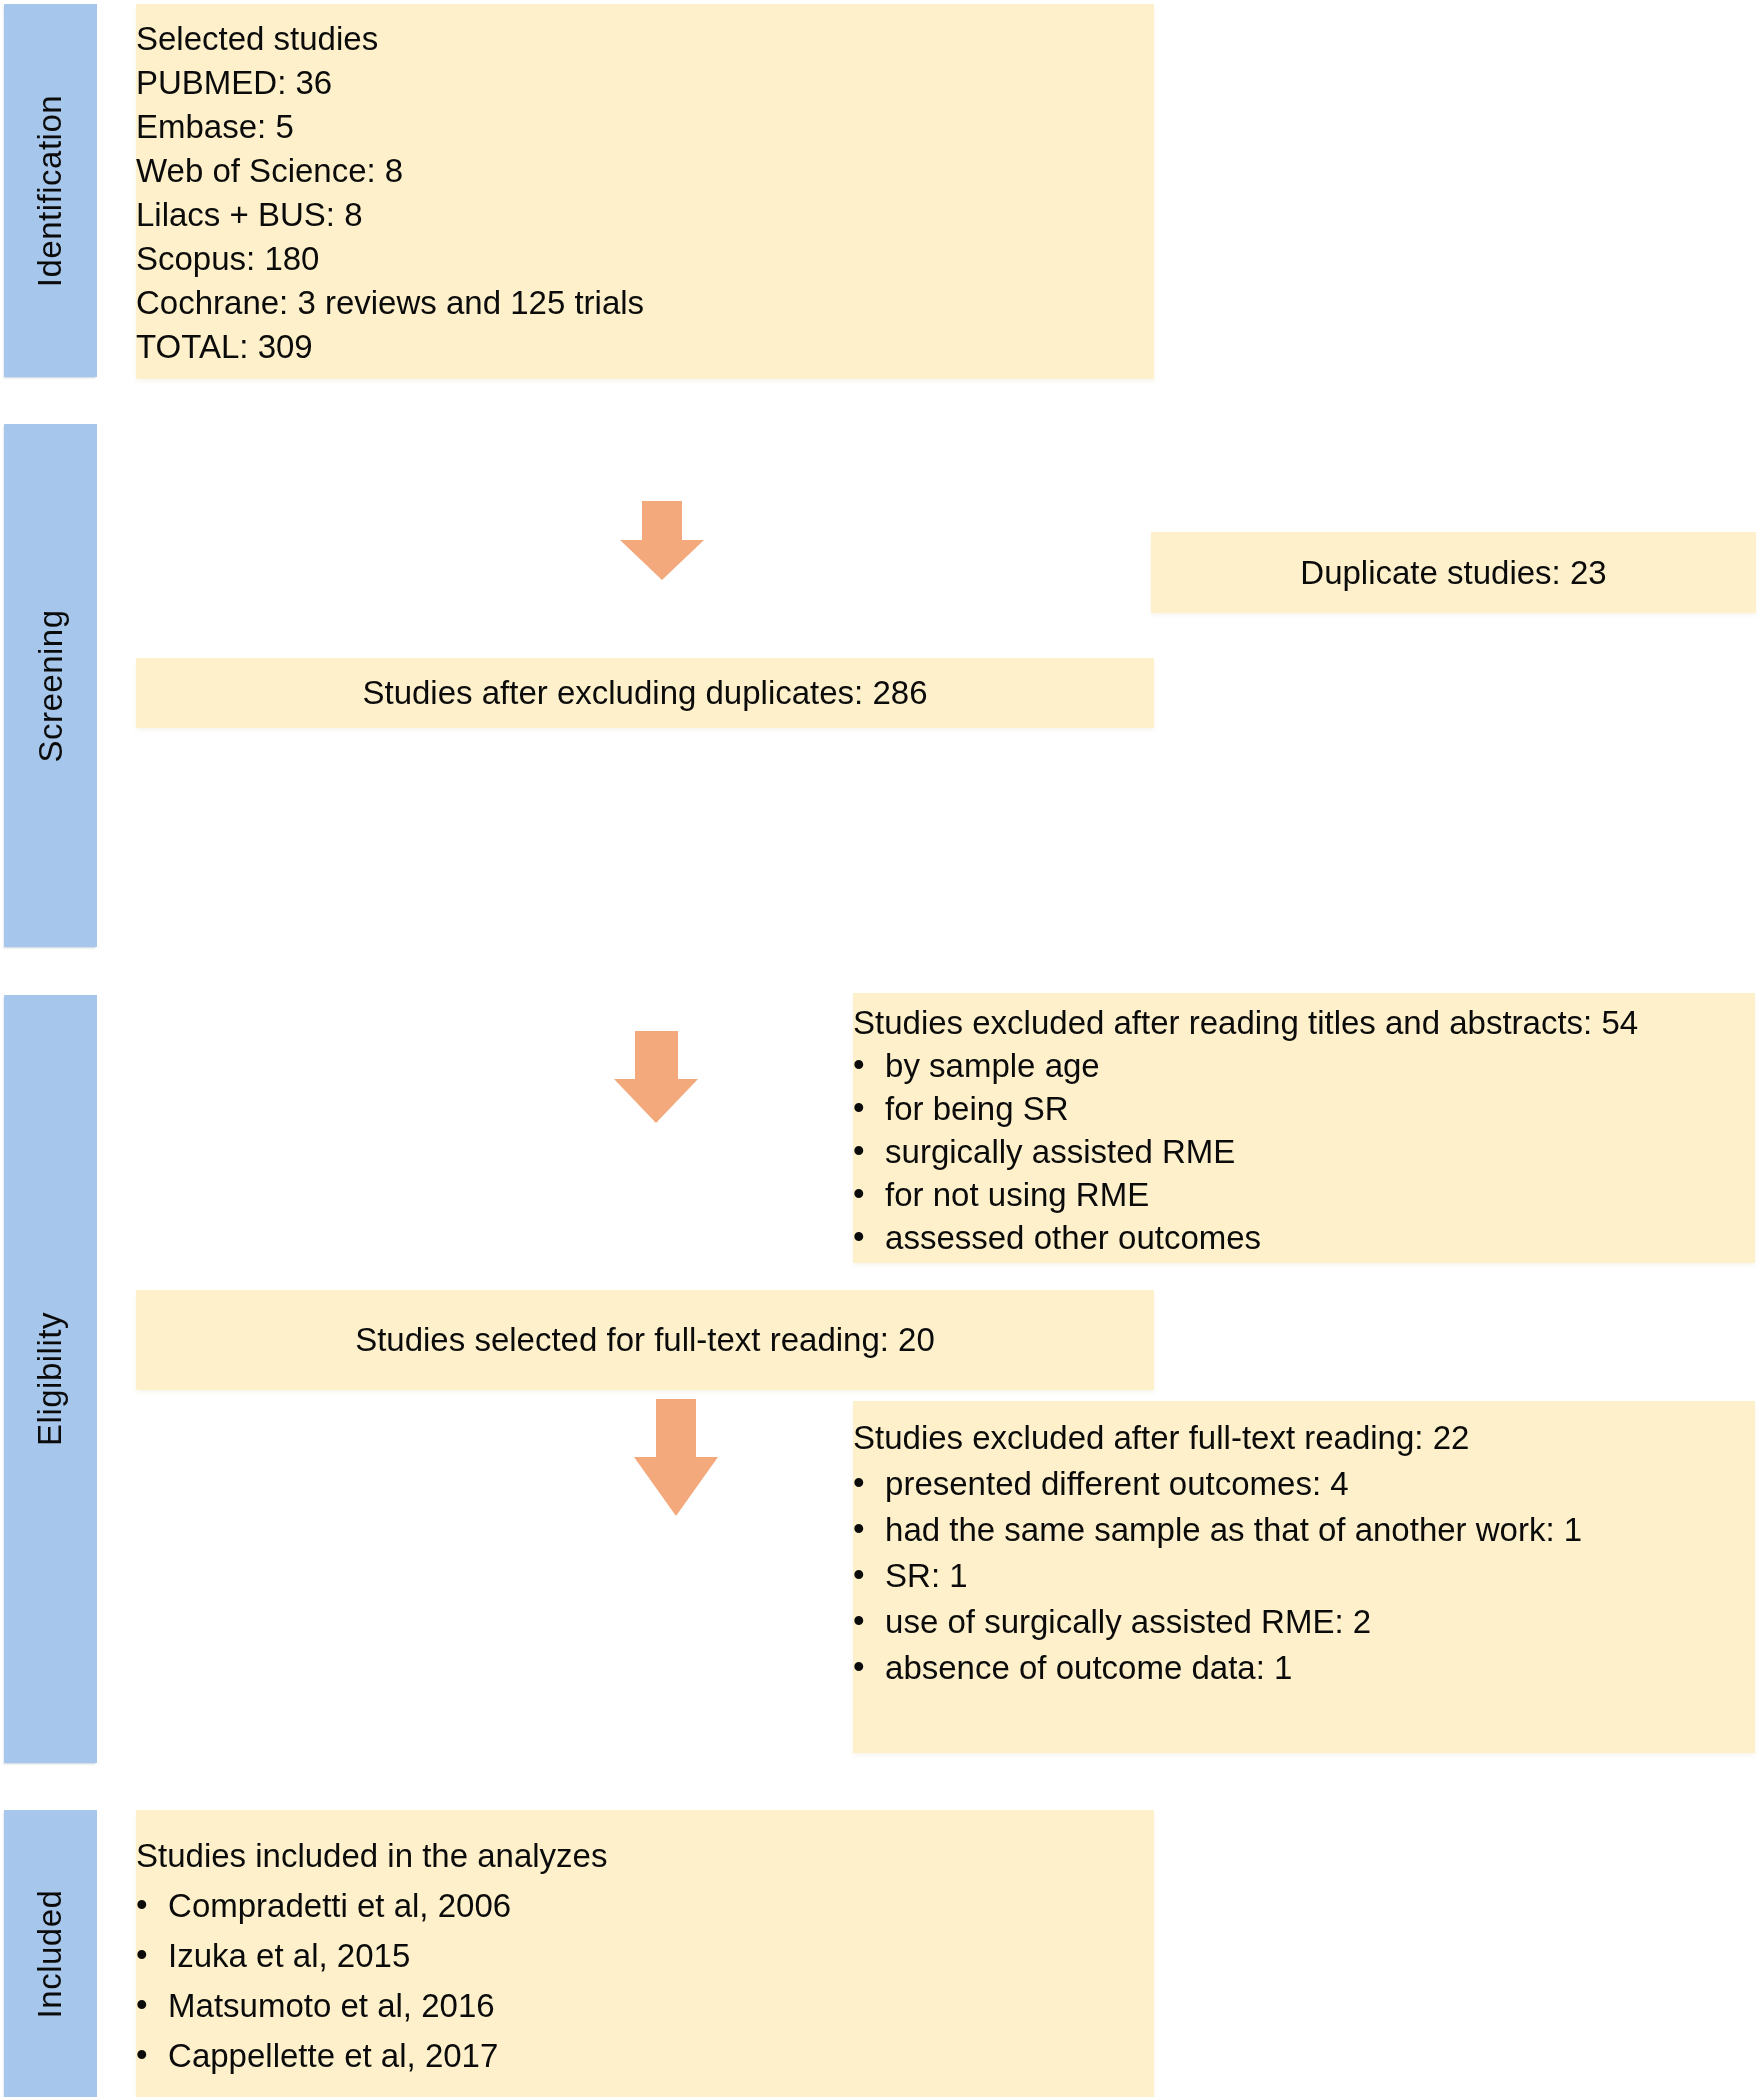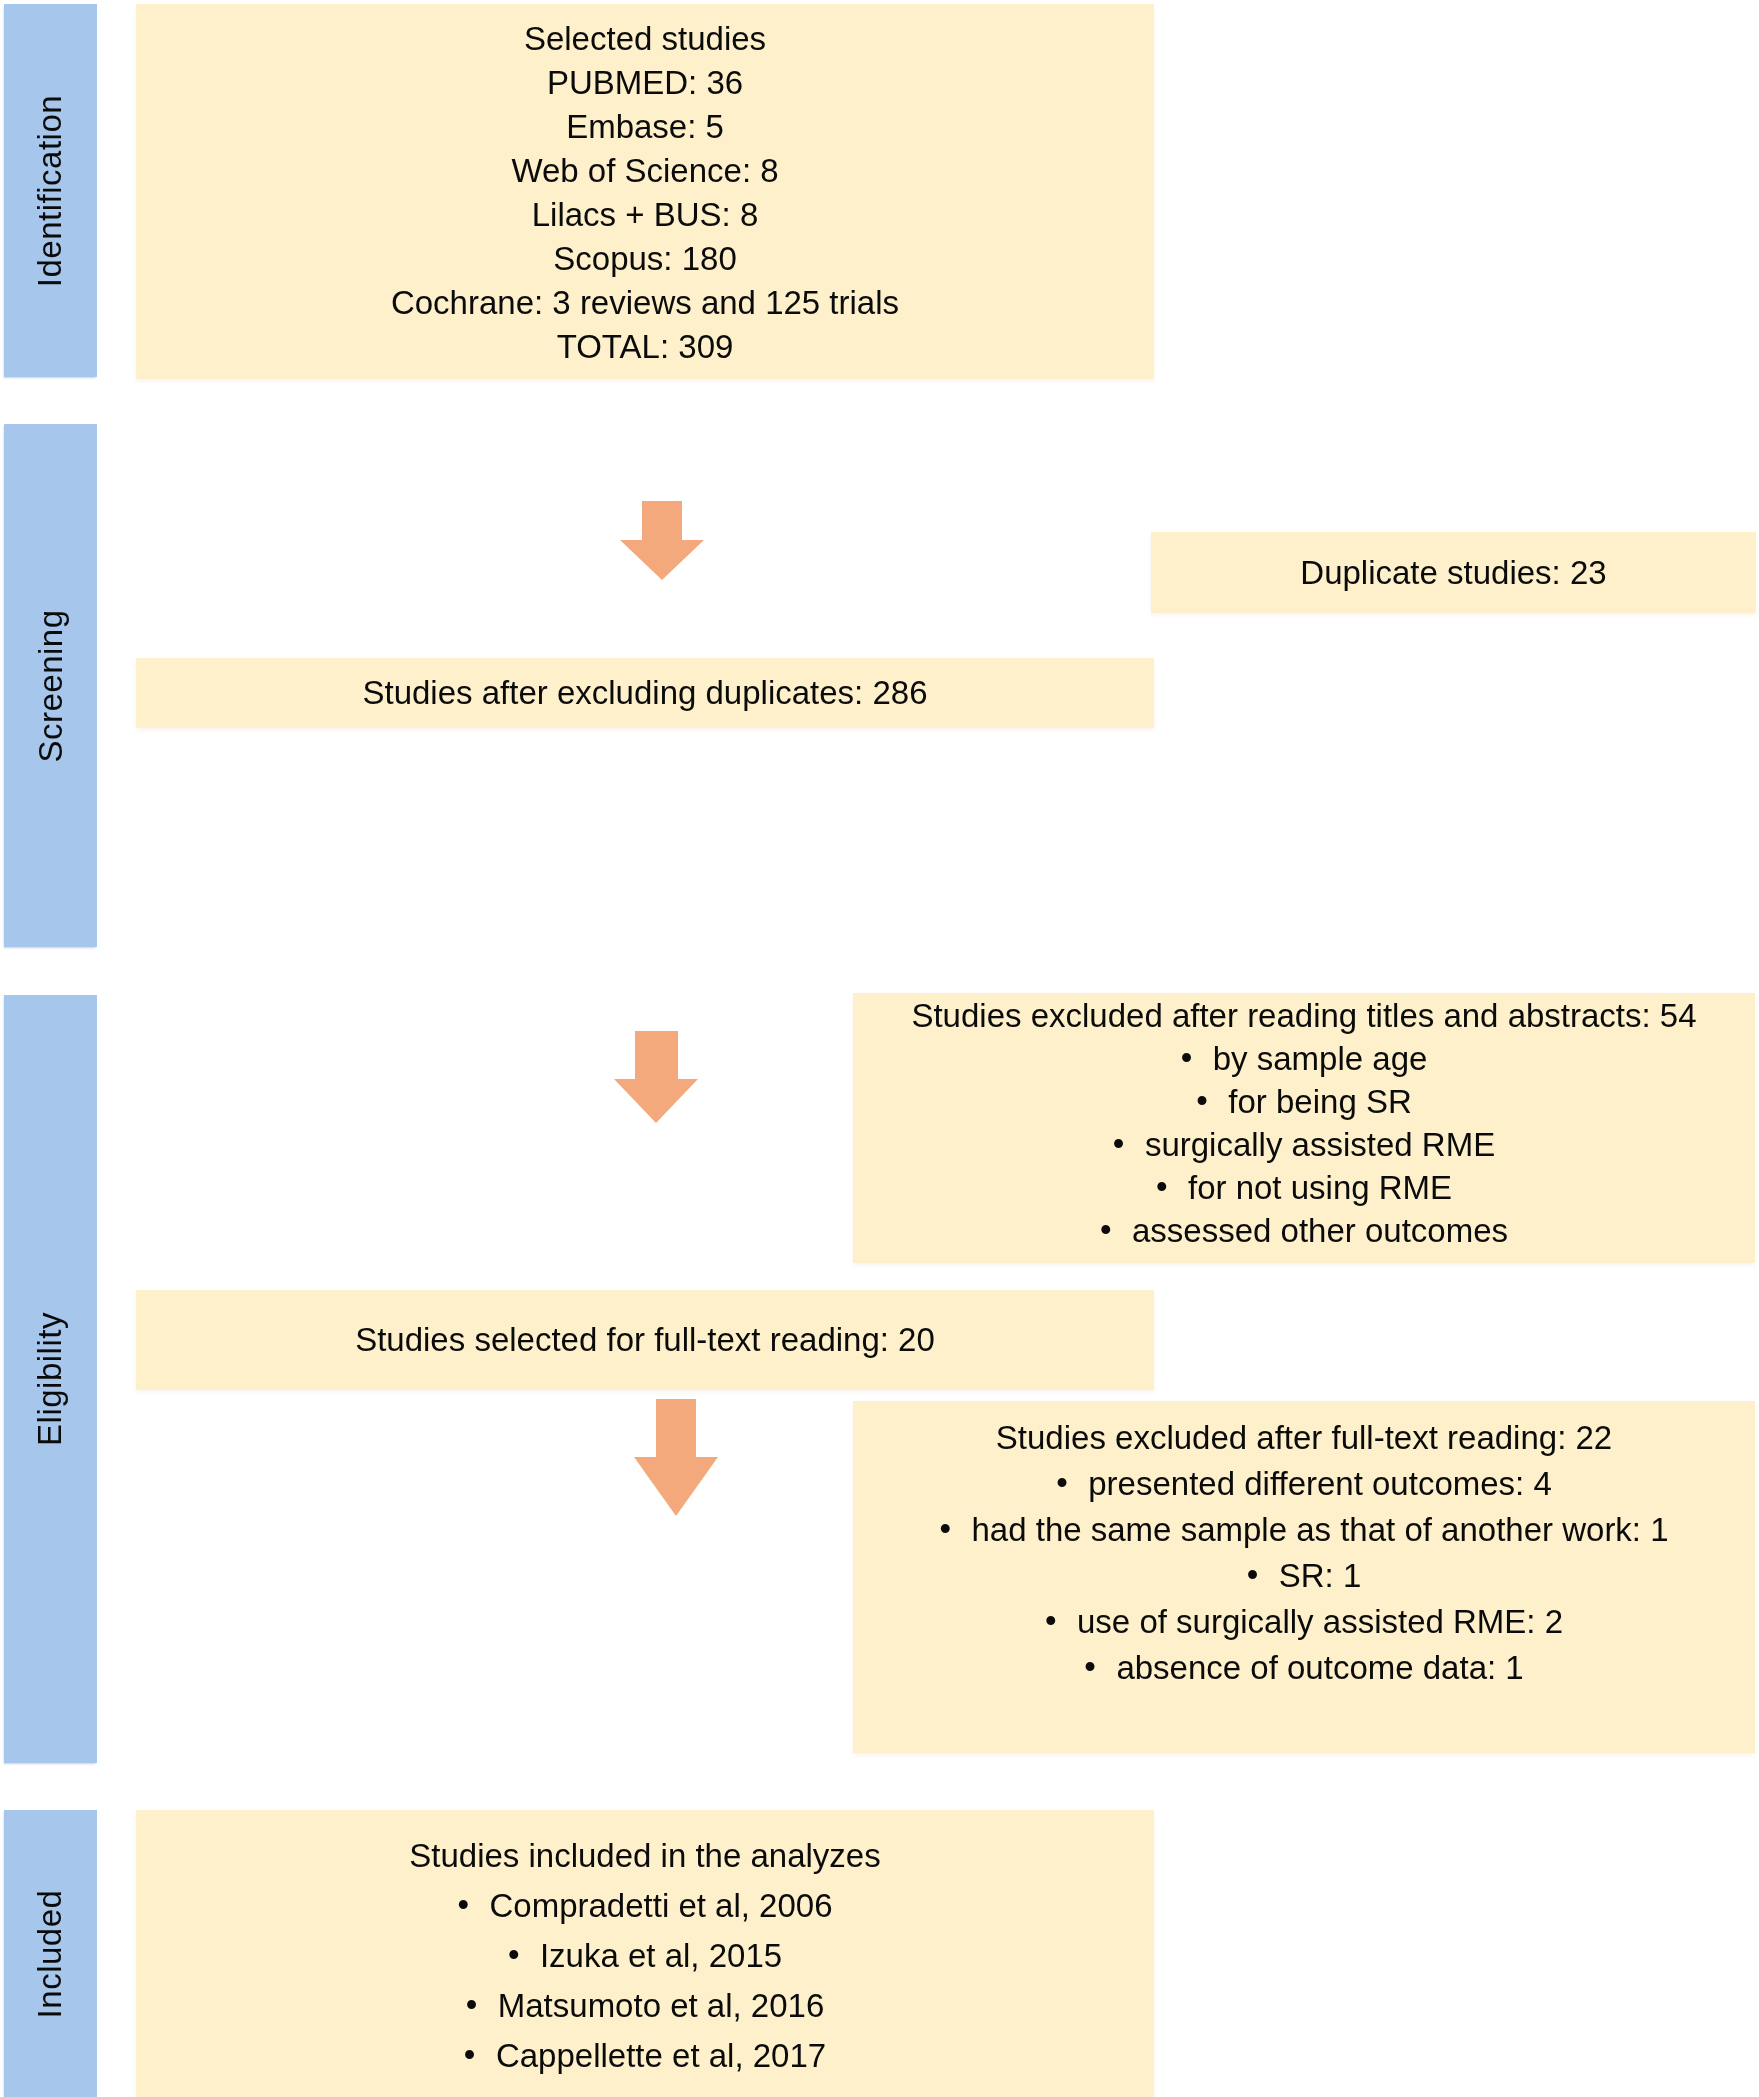--- a/index.html
+++ b/index.html
@@ -40,21 +40,20 @@
     letter-spacing:0.5px;
     color:var(--text);
   }
   
   .box{
     position:absolute;
     background:var(--box-cream);
     box-shadow:0 2.7px 4.3px rgba(190,170,110,0.12);
   }
   .box .line{
-    text-align:center;
     font-size:33px;
   }
   .single-line{
     display:flex;
     align-items:center;
     justify-content:center;
     text-align:center;
     font-size:33px;
   }
   .bullet::before{
@@ -121,21 +120,21 @@
 
   <div class="box single-line" style="left:136px;top:658px;width:1018px;height:70px">
     <span>Studies after excluding duplicates: 286</span>
   </div>
 
   <div class="arrow" style="left:614px;top:1031px;width:84px;height:91px">
     <div class="arrow-shaft" style="width:43px;height:48px"></div>
     <div class="arrow-head" style="border-width:44px 42px 0 42px"></div>
   </div>
 
-  <div class="box" style="left:853px;top:993px;width:902px;height:270px;padding-top:1px">
+  <div class="box" style="left:853px;top:993px;width:902px;height:270px;padding-top:8px">
     <div class="line" style="line-height:43px">Studies excluded after reading titles and abstracts: 54</div>
     <div class="line bullet" style="line-height:43px">by sample age</div>
     <div class="line bullet" style="line-height:43px">for being SR</div>
     <div class="line bullet" style="line-height:43px">surgically assisted RME</div>
     <div class="line bullet" style="line-height:43px">for not using RME</div>
     <div class="line bullet" style="line-height:43px">assessed other outcomes</div>
   </div>
 
   <div class="box single-line" style="left:136px;top:1290px;width:1018px;height:100px">
     <span>Studies selected for full-text reading: 20</span>

